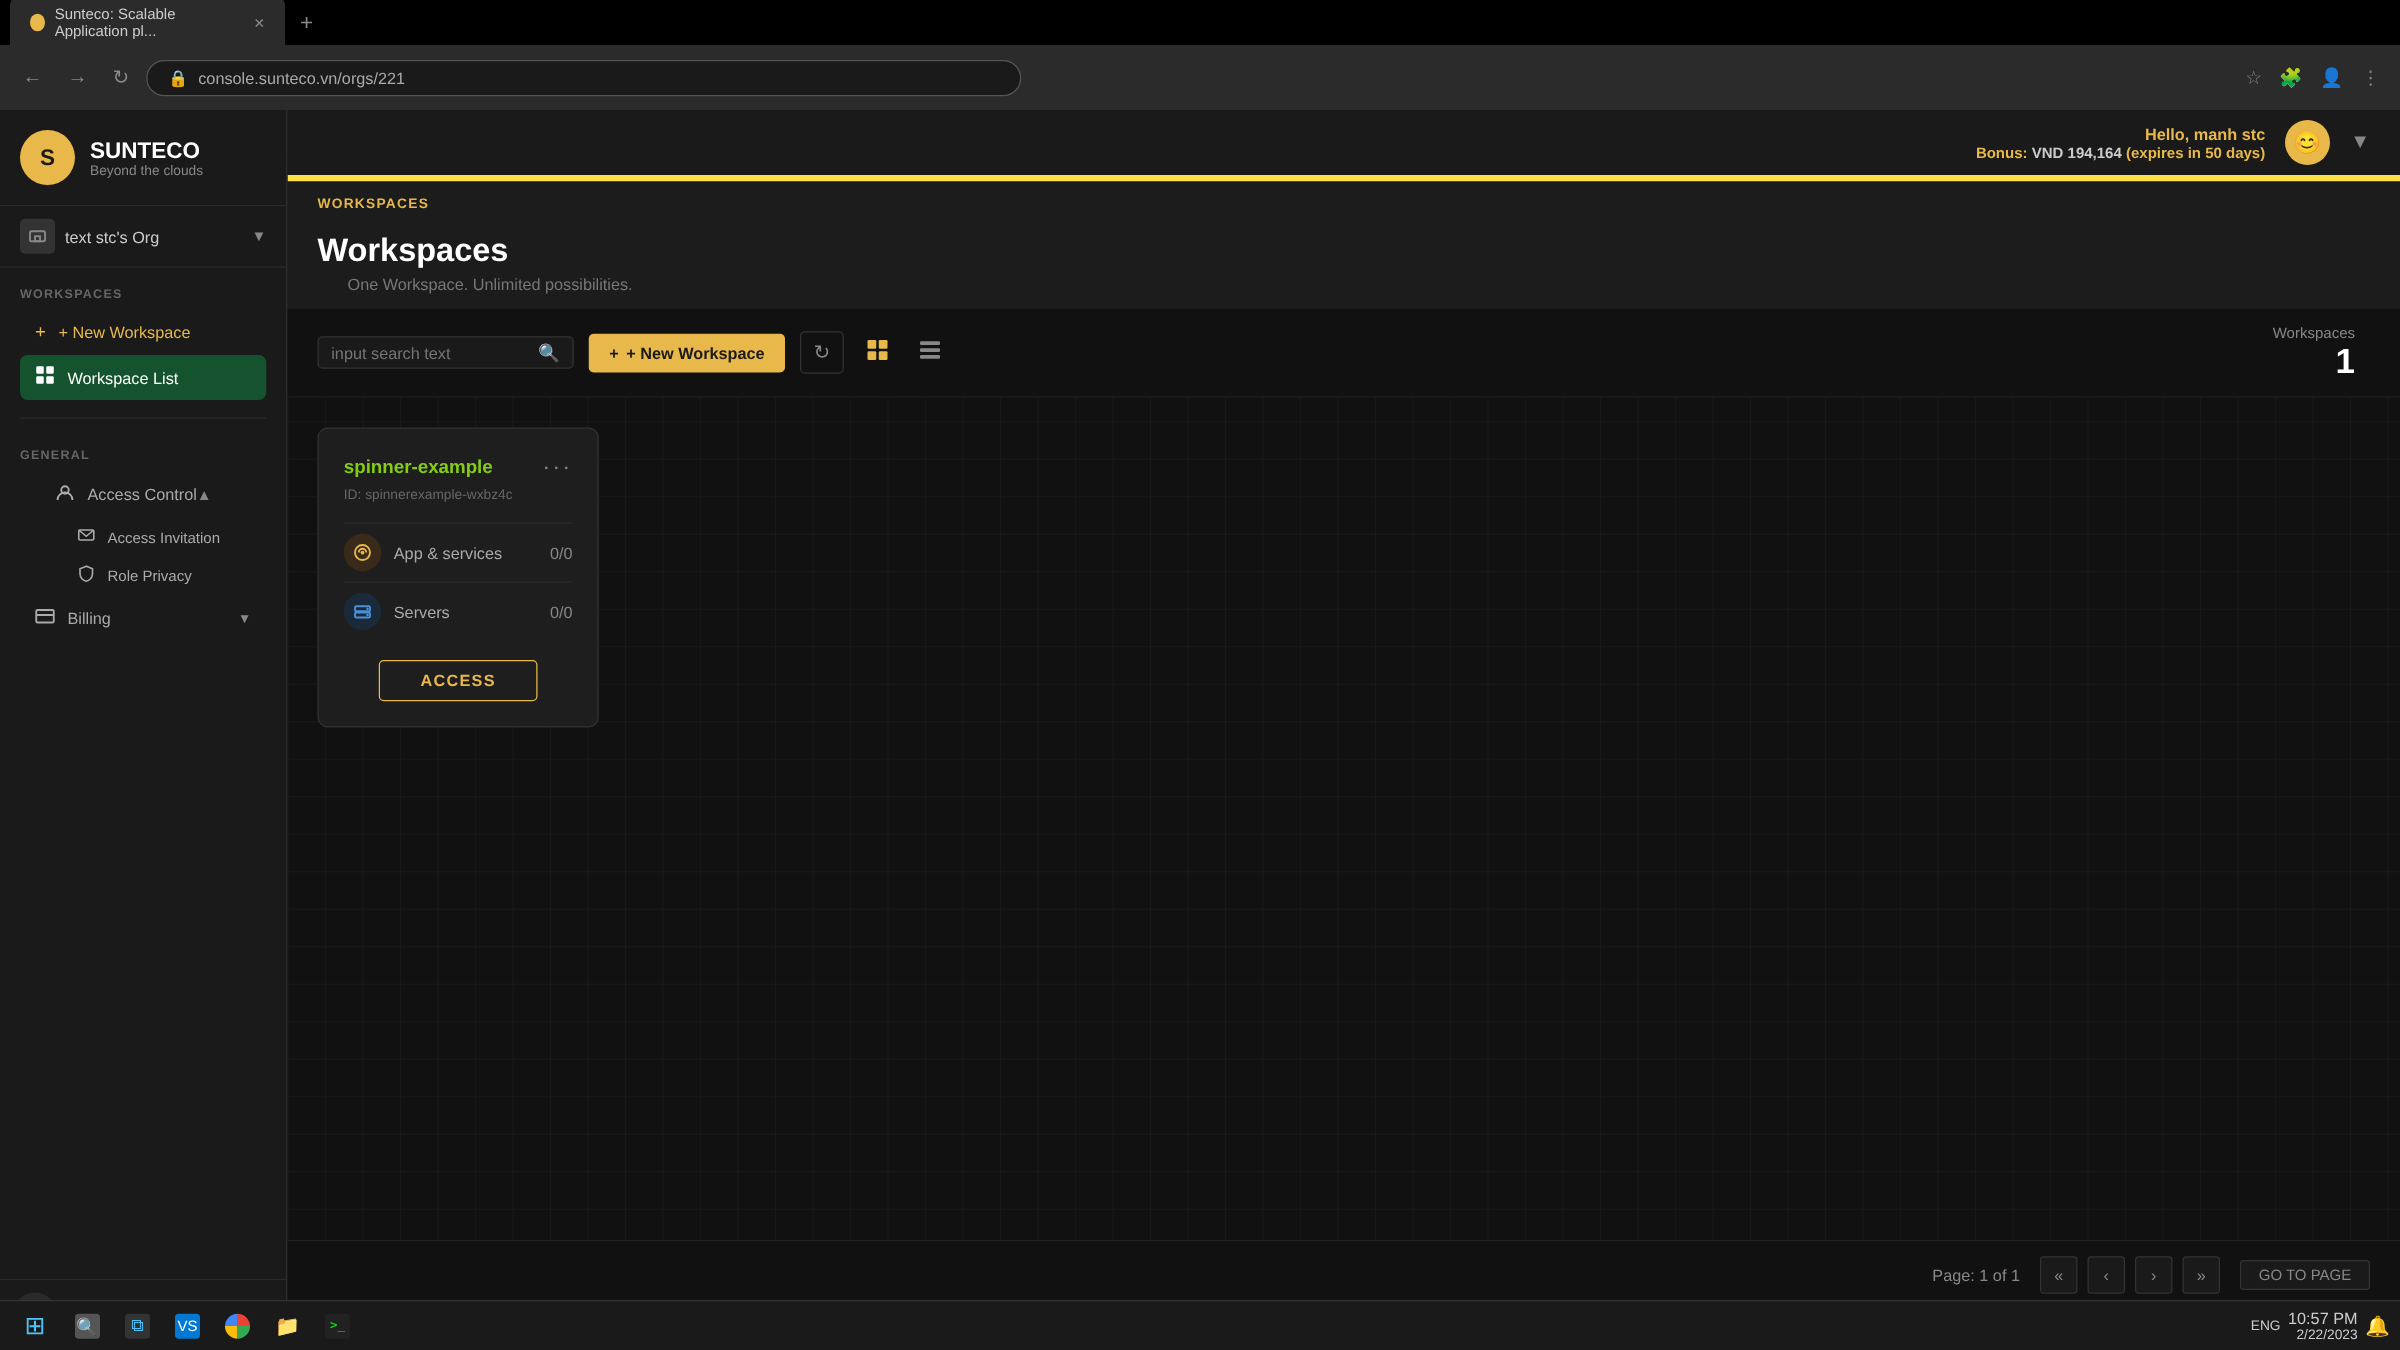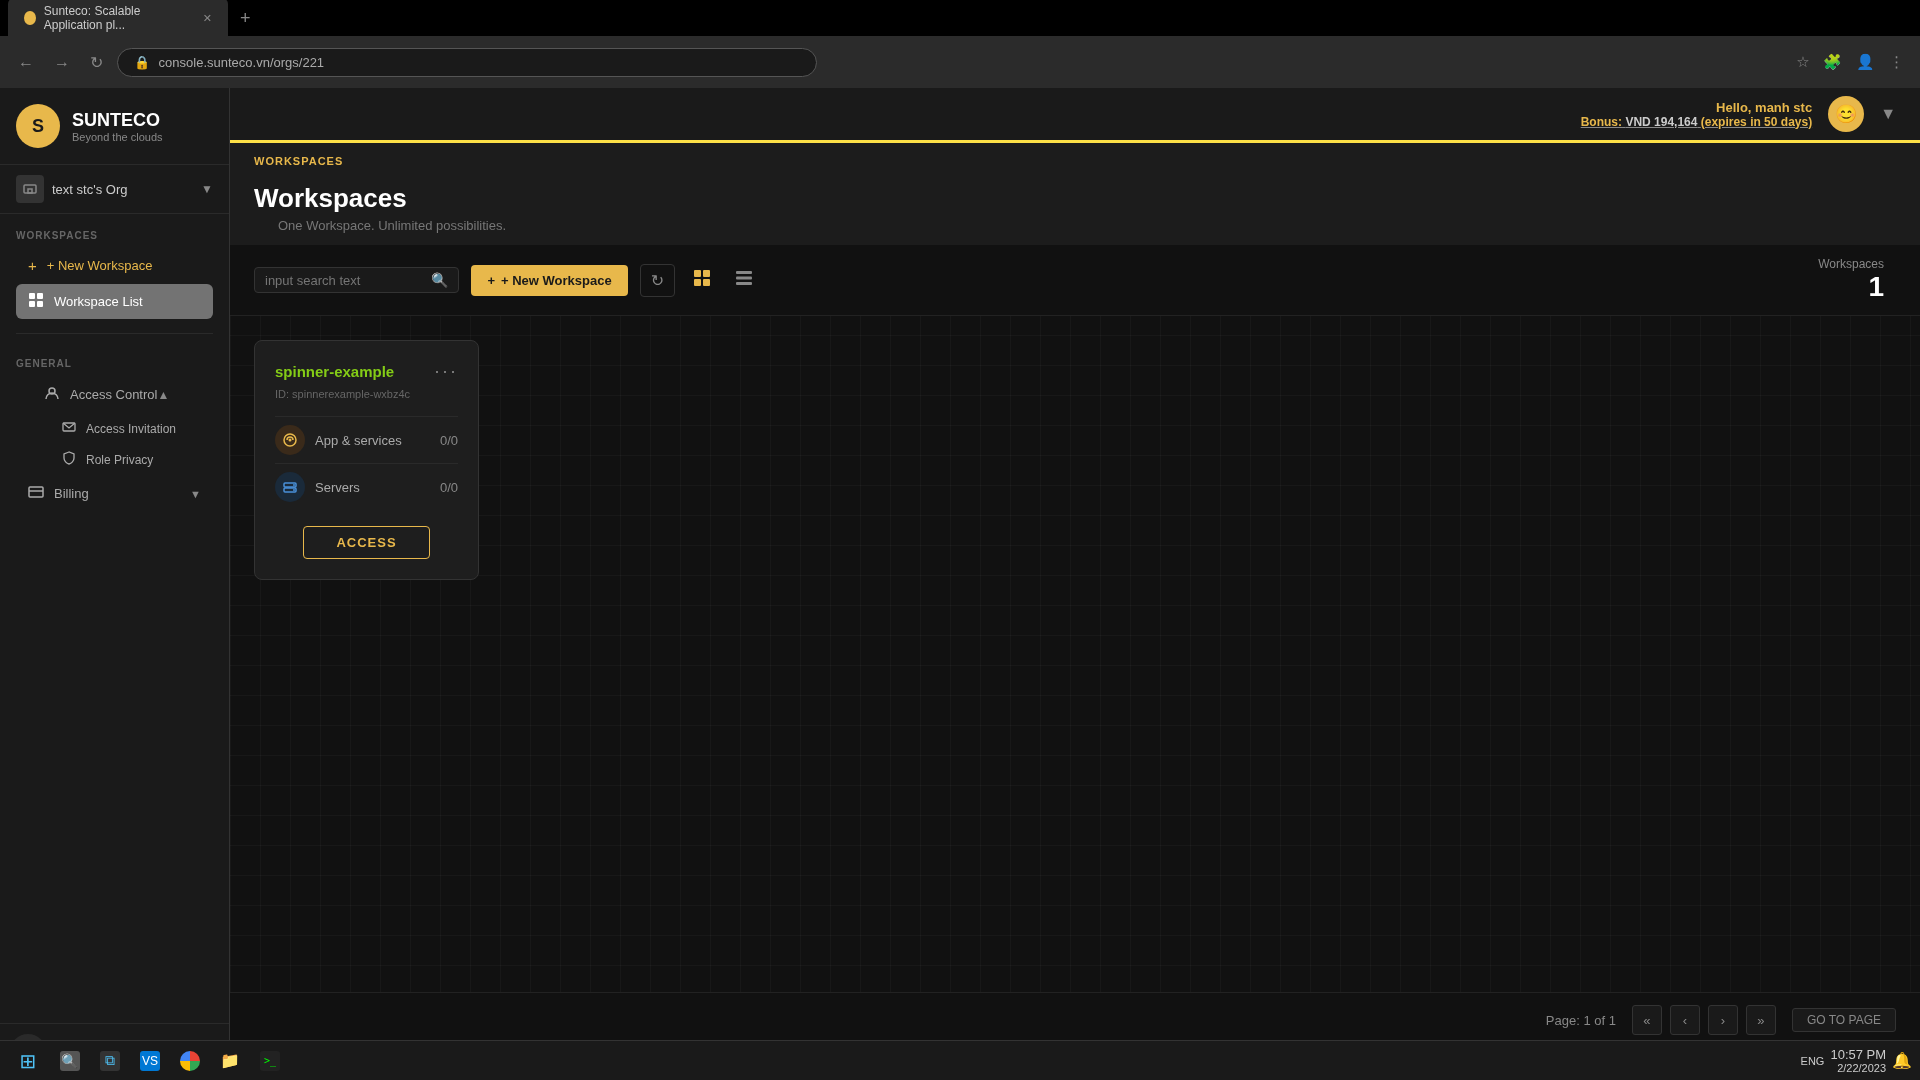--- a/index.html
+++ b/index.html
@@ -52,21 +52,21 @@
     .logo-text { }
     .logo-name { font-size: 18px; font-weight: bold; color: #fff; }
     .logo-sub { font-size: 11px; color: #888; }
     .org-selector { padding: 10px 16px; display: flex; align-items: center; gap: 8px; cursor: pointer; border-bottom: 1px solid #2a2a2a; }
     .org-icon { width: 28px; height: 28px; background: #333; border-radius: 4px; display: flex; align-items: center; justify-content: center; font-size: 11px; color: #888; }
     .org-name { font-size: 13px; color: #ccc; flex: 1; }
     .org-arrow { color: #888; font-size: 12px; }
     .sidebar-section { padding: 16px 16px 4px; }
     .sidebar-section-label { font-size: 10px; color: #666; font-weight: 600; letter-spacing: 1px; text-transform: uppercase; margin-bottom: 8px; }
     .sidebar-item { display: flex; align-items: center; gap: 10px; padding: 8px 12px; border-radius: 6px; cursor: pointer; margin: 2px 0; color: #aaa; font-size: 13px; }
-    .sidebar-item.active { background: #737373; color: #fff; }
+    .sidebar-item.active { background: #14532d; color: #fff; }
     .sidebar-item .icon { font-size: 15px; }
     .sidebar-item.new-workspace { color: #e8b84b; font-weight: 500; }
     .sidebar-item.new-workspace .icon { color: #e8b84b; }
     .sidebar-divider { border: none; border-top: 1px solid #2a2a2a; margin: 8px 16px; }
     .sidebar-sub { padding-left: 36px; }
     .sidebar-sub .sidebar-item { font-size: 12px; padding: 6px 10px; }
     .access-control-header { display: flex; align-items: center; padding: 8px 12px; cursor: pointer; color: #aaa; font-size: 13px; border-radius: 6px; margin: 2px 16px; }
     .collapse-toggle { font-size: 12px; color: #888; }
 
     .sidebar-footer { margin-top: auto; padding: 10px; border-top: 1px solid #2a2a2a; }
@@ -126,24 +126,24 @@
     .page-info { font-size: 13px; color: #888; margin-right: 8px; }
     .page-btn { background: #1a1a1a; border: 1px solid #333; color: #888; width: 30px; height: 30px; border-radius: 3px; cursor: pointer; display: flex; align-items: center; justify-content: center; font-size: 13px; }
     .page-btn:disabled { opacity: 0.4; cursor: default; }
     .go-to-page-btn { background: #1a1a1a; border: 1px solid #333; color: #888; padding: 4px 14px; border-radius: 3px; font-size: 12px; cursor: pointer; margin-left: 8px; }
 
     
     .footer { background: #111; padding: 10px; text-align: center; font-size: 11px; color: #555; border-top: 1px solid #222; }
     .footer a { color: #666; text-decoration: none; }
 
     
-    .app-header { background: #1a1a1a; border-bottom: 3px solid #fde047; padding: 8px 24px; display: flex; align-items: center; justify-content: flex-end; gap: 16px; }
+    .app-header { background: #1a1a1a; border-bottom: 5px solid #fde047; padding: 8px 24px; display: flex; align-items: center; justify-content: flex-end; gap: 16px; }
     .header-greeting { font-size: 13px; color: #888; text-align: right; }
     .header-greeting span { color: #e8b84b; font-weight: 600; }
-    .header-bonus { font-size: 12px; color: #888; text-decoration: underline; }
+    .header-bonus { font-size: 12px; color: #888; }
     .header-avatar { width: 36px; height: 36px; border-radius: 50%; background: #e8b84b; display: flex; align-items: center; justify-content: center; font-size: 18px; cursor: pointer; }
     .header-dropdown-icon { color: #888; cursor: pointer; }
 
     
     .taskbar { height: 40px; background: #1a1a1a; border-top: 1px solid #333; display: flex; align-items: center; padding: 0 8px; gap: 4px; position: fixed; bottom: 0; width: 1920px; }
     .taskbar-start { width: 40px; height: 32px; display: flex; align-items: center; justify-content: center; cursor: pointer; }
     .taskbar-btn { height: 32px; padding: 0 8px; display: flex; align-items: center; gap: 4px; cursor: pointer; border-radius: 4px; }
     .taskbar-icon { width: 20px; height: 20px; border-radius: 3px; display: flex; align-items: center; justify-content: center; font-size: 14px; }
     .taskbar-right { margin-left: auto; display: flex; align-items: center; gap: 6px; font-size: 11px; color: #ccc; }
     .taskbar-time { text-align: right; }

